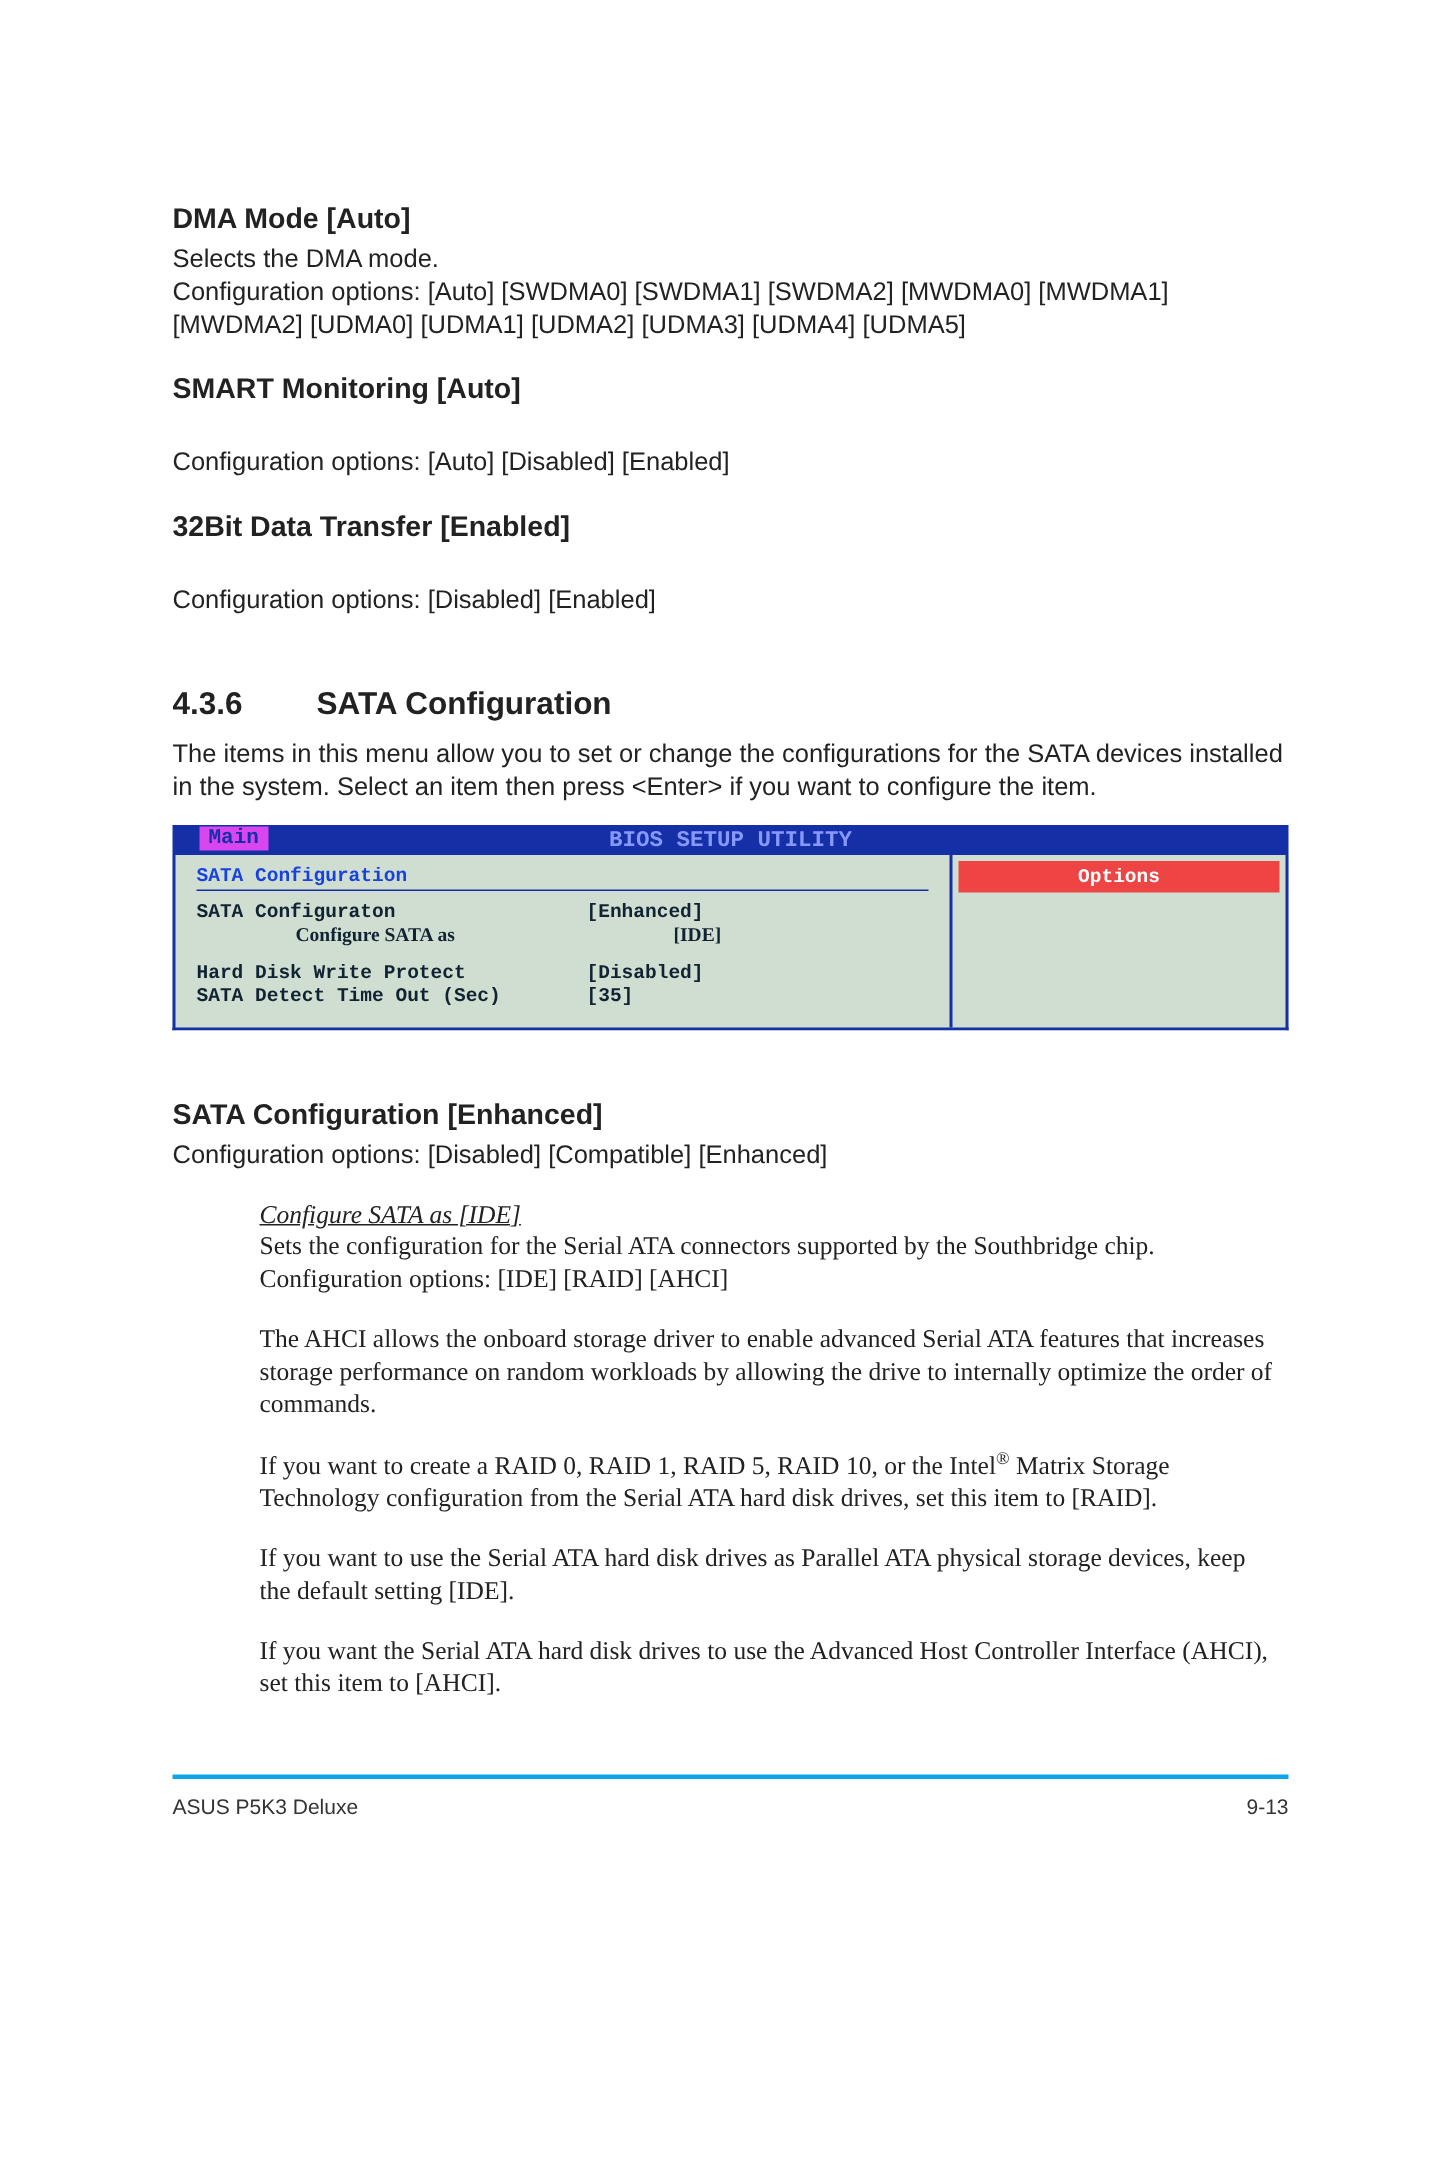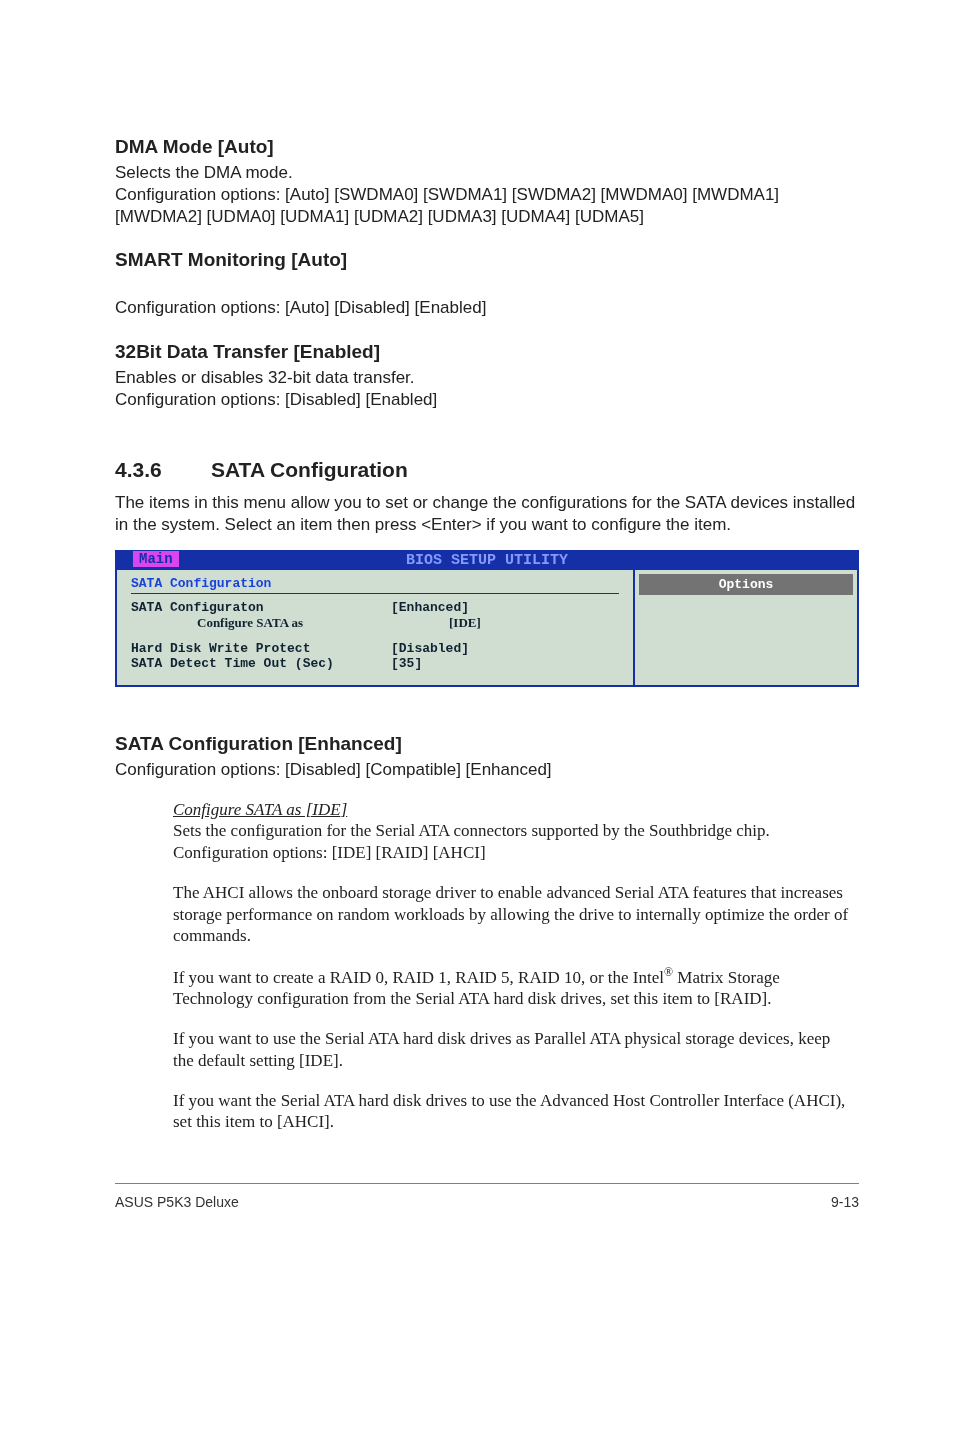--- a/index.html
+++ b/index.html
@@ -93,21 +93,21 @@
   .bios-left {
     flex: 1;
     padding: 6px 14px 14px 14px;
   }
   .bios-right {
     width: 222px;
     border-left: 2px solid #1530a7;
     padding: 0;
   }
   .bios-right-header {
-    background: #737373;
+    background: #ef4444;
     color: #fff;
     text-align: center;
     padding: 3px 0;
     margin: 4px 4px 6px 4px;
   }
   .bios-right-body {
     padding: 0 10px 14px 10px;
     color: #1842de;
   }
   .bios-section-title {
@@ -133,21 +133,21 @@
     height: 18px;
     background: radial-gradient(ellipse 400% 140% at 50% -250%, #cfded0 70%, #fff 72%);
   }
 
   
   .footer {
     display: flex;
     justify-content: space-between;
     font-size: 14px;
     color: #333;
-    border-top: 1px solid #0ea5e9;
+    border-top: 3px solid #0ea5e9;
     margin-top: 50px;
     padding-top: 10px;
   }
 </style>
 </head>
 <body>
 
 <div class="page">
 
   <div class="group">
@@ -162,21 +162,21 @@
     <h3>SMART Monitoring [Auto]</h3>
     <p class="body-text" style="margin-bottom:0;">
       <br>
       <span>Configuration options: [Auto] [Disabled] [Enabled]</span>
     </p>
   </div>
 
   <div class="group">
     <h3>32Bit Data Transfer [Enabled]</h3>
     <p class="body-text" style="margin-bottom:0;">
-      <span>Enables or disables 32-bit data transfer.</span><br>
+      <br>
       <span>Configuration options: [Disabled] [Enabled]</span>
     </p>
   </div>
 
   <div class="big-gap"></div>
 
   <h2>
     <span class="secnum">4.3.6</span><span>SATA Configuration</span>
   </h2>
   <p class="body-text tight">The items in this menu allow you to set or change the configurations for the SATA devices installed in the system. Select an item then press &lt;Enter&gt; if you want to configure the item.</p>

